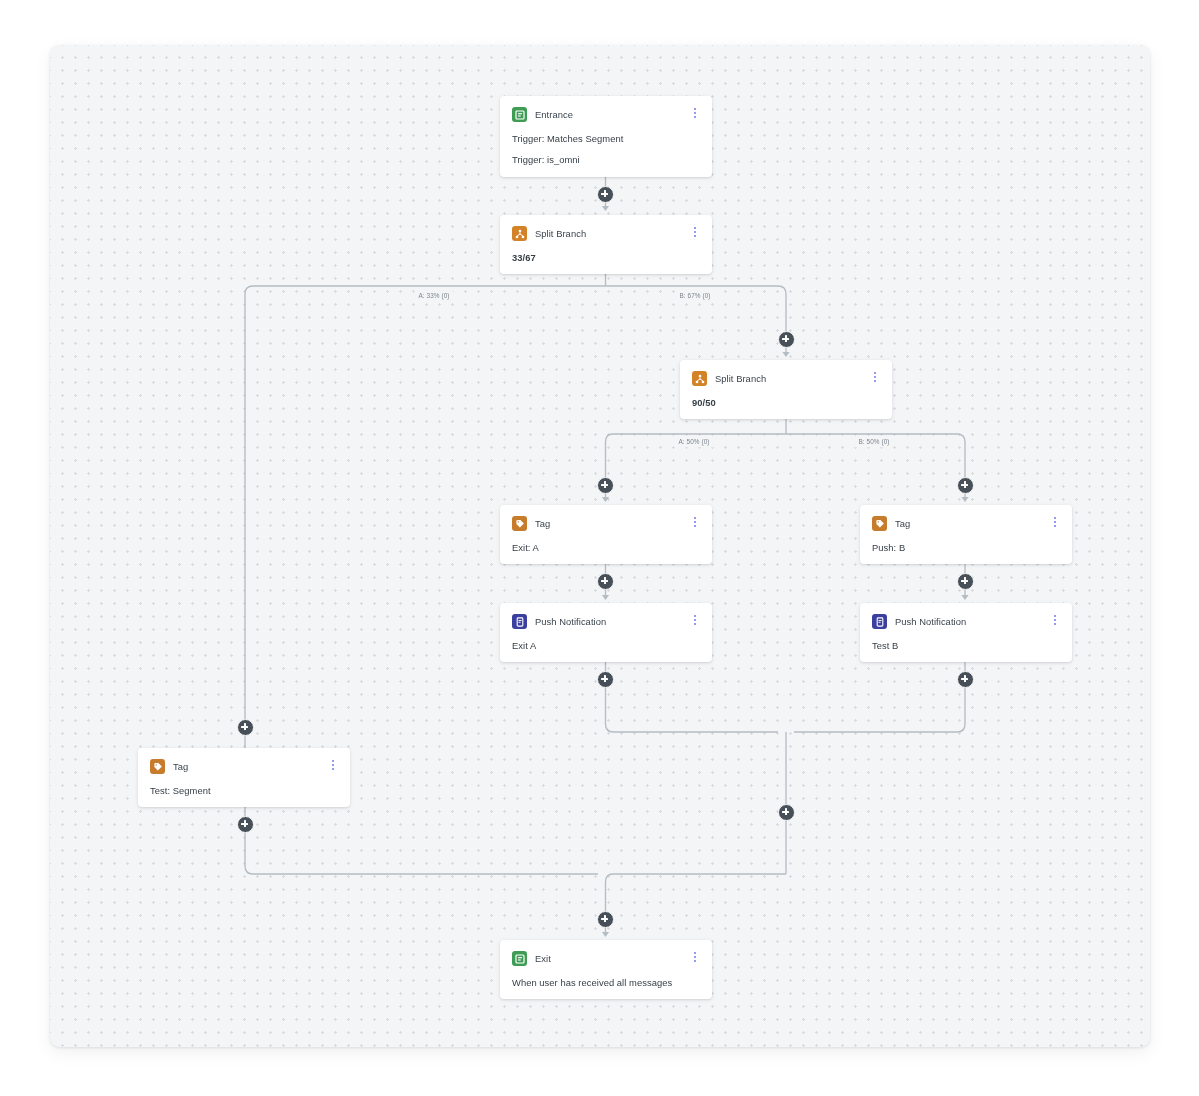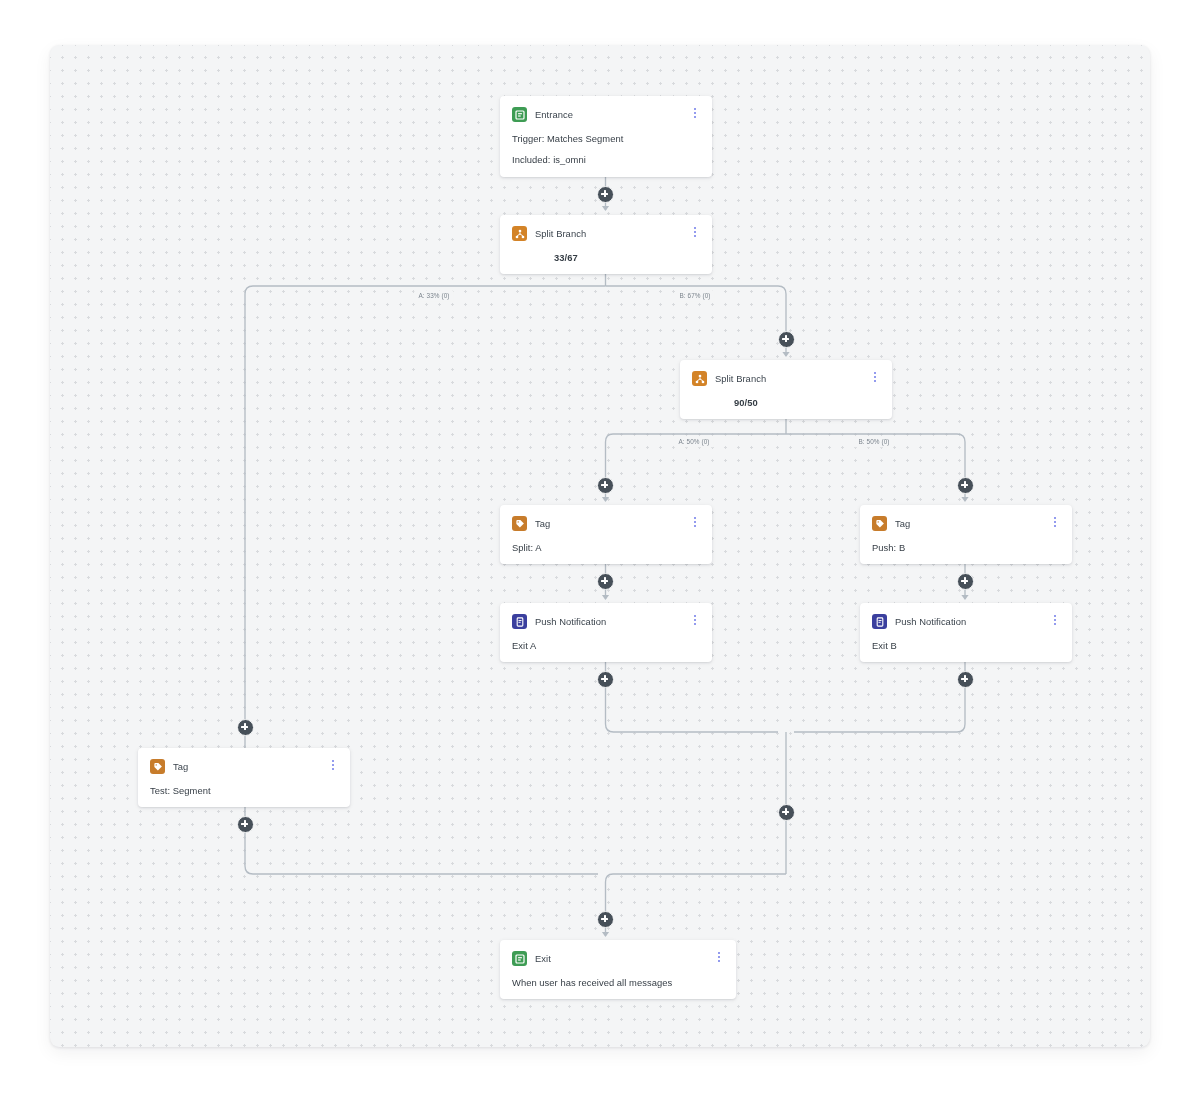--- a/index.html
+++ b/index.html
@@ -139,21 +139,21 @@
   .kebab i:nth-child(3) { top: 10px; }
 
   .node-body { padding: 0 8px 12px 12px; }
   .node-line {
     font-size: 9.4px;
     color: #353d45;
     line-height: 1;
     margin-top: 12px;
     letter-spacing: .05px;
   }
-  .node-line.bold { font-weight: 700; margin-left: 42px; }
+  .node-line.bold { font-weight: 700; }
 </style>
 </head>
 <body>
 
 <div id="page">
 
   <div id="canvas"></div>
 
   <svg id="edges" viewBox="0 0 1199 1096" xmlns="http://www.w3.org/2000/svg">
     <g id="edge-group">
@@ -215,21 +215,21 @@
           </span>
           <span class="node-title">Entrance</span>
           <div class="kebab">
             <i></i>
             <i></i>
             <i></i>
           </div>
         </div>
         <div class="node-body">
           <div class="node-line">Trigger: Matches Segment</div>
-          <div class="node-line">Included: is_omni</div>
+          <div class="node-line">Trigger: is_omni</div>
         </div>
       </div>
       <div class="node" style="left: 500px; top: 215px; width: 212px; min-height: 58px;">
         <div class="node-head">
           <span class="node-icon" style="background: rgb(211, 131, 39);">
             <svg width="10" height="10" viewBox="0 0 10 10">
               <circle cx="5" cy="2" r="1.35" fill="#ffffff"></circle>
               <circle cx="2" cy="8" r="1.35" fill="#ffffff"></circle>
               <circle cx="8" cy="8" r="1.35" fill="#ffffff"></circle>
               <path d="M5 3.3 L5 5 M2.2 6.8 L5 5 L7.8 6.8" stroke="#ffffff" stroke-width="1" fill="none"></path>
@@ -276,21 +276,21 @@
             </svg>
           </span>
           <span class="node-title">Tag</span>
           <div class="kebab">
             <i></i>
             <i></i>
             <i></i>
           </div>
         </div>
         <div class="node-body">
-          <div class="node-line">Split: A</div>
+          <div class="node-line">Exit: A</div>
         </div>
       </div>
       <div class="node" style="left: 860px; top: 505px; width: 212px; min-height: 58px;">
         <div class="node-head">
           <span class="node-icon" style="background: rgb(199, 124, 43);">
             <svg width="10" height="10" viewBox="0 0 10 10">
               <path d="M5.4 1.1 L8.9 4.6 L4.9 8.6 L1.4 5.1 L1.4 1.9 A0.8 0.8 0 0 1 2.2 1.1 Z" fill="#ffffff"></path>
               <circle cx="3.2" cy="2.9" r="0.72" fill="#c77c2b"></circle>
             </svg>
           </span>
@@ -335,21 +335,21 @@
             </svg>
           </span>
           <span class="node-title">Push Notification</span>
           <div class="kebab">
             <i></i>
             <i></i>
             <i></i>
           </div>
         </div>
         <div class="node-body">
-          <div class="node-line">Exit B</div>
+          <div class="node-line">Test B</div>
         </div>
       </div>
       <div class="node" style="left: 138px; top: 748px; width: 212px; min-height: 55px;">
         <div class="node-head">
           <span class="node-icon" style="background: rgb(199, 124, 43);">
             <svg width="10" height="10" viewBox="0 0 10 10">
               <path d="M5.4 1.1 L8.9 4.6 L4.9 8.6 L1.4 5.1 L1.4 1.9 A0.8 0.8 0 0 1 2.2 1.1 Z" fill="#ffffff"></path>
               <circle cx="3.2" cy="2.9" r="0.72" fill="#c77c2b"></circle>
             </svg>
           </span>
@@ -357,21 +357,21 @@
           <div class="kebab">
             <i></i>
             <i></i>
             <i></i>
           </div>
         </div>
         <div class="node-body">
           <div class="node-line">Test: Segment</div>
         </div>
       </div>
-      <div class="node" style="left: 500px; top: 940px; width: 236px; min-height: 55px;">
+      <div class="node" style="left: 500px; top: 940px; width: 212px; min-height: 55px;">
         <div class="node-head">
           <span class="node-icon" style="background: rgb(62, 156, 84);">
             <svg width="10" height="10" viewBox="0 0 10 10">
               <rect x="1" y="1" width="8" height="8" rx="1" fill="none" stroke="#ffffff" stroke-width="1.2"></rect>
               <rect x="3.1" y="3.1" width="3.8" height="1.2" fill="#ffffff"></rect>
               <rect x="3.1" y="5.4" width="2.6" height="1.2" fill="#ffffff"></rect>
             </svg>
           </span>
           <span class="node-title">Exit</span>
           <div class="kebab">

